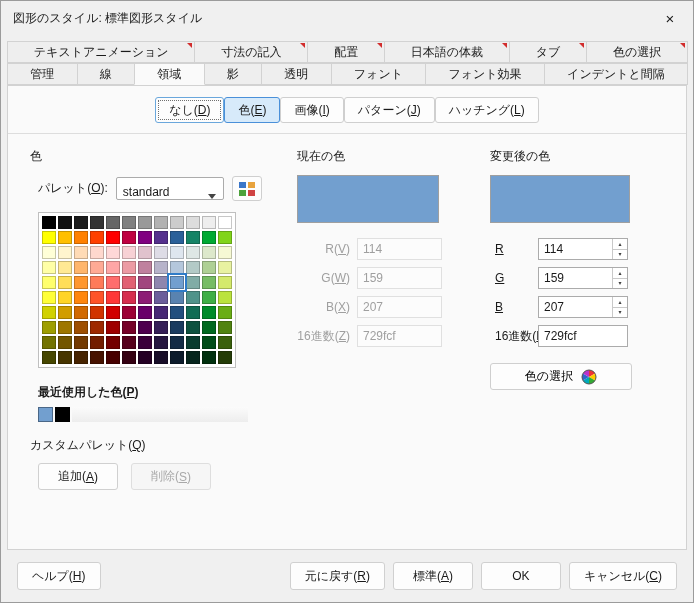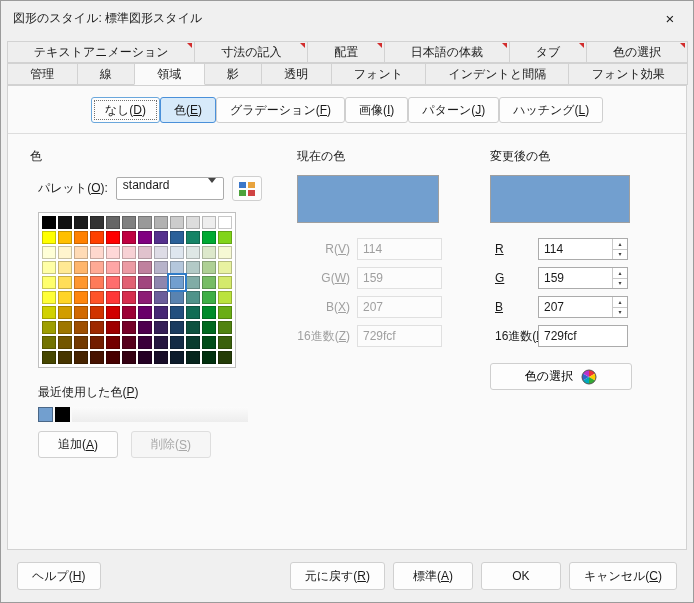--- a/index.html
+++ b/index.html
@@ -42,37 +42,37 @@
   
   .sec { position: absolute; top: 62px; }
   .sec-colors { left: 22px; width: 240px; }
   .sec-cur { left: 289px; width: 155px; }
   .sec-new { left: 482px; width: 146px; }
   .h { font-size: 12px; height: 14px; }
   .lab { font-size: 12px; }
 
   .palrow { margin: 14px 0 0 8px; display: flex; align-items: center; gap: 8px; }
   .select { width: 108px; height: 23px; background: #ffffff; border: 1px solid #ababab;
-            border-radius: 2px; display: flex; align-items: flex-start; }
+            border-radius: 2px; display: flex; align-items: flex-end; }
   .select .val { flex: 1; padding-left: 6px; }
   .chev { width: 0; height: 0; border-left: 4px solid transparent;
           border-right: 4px solid transparent; border-top: 5px solid #444;
           margin-right: 7px; }
   .palbtn { width: 30px; height: 25px; border: 1px solid #cfcfcf; background: #fdfdfd;
             border-radius: 3px; display: flex; align-items: center; justify-content: center; }
 
   .grid { margin: 11px 0 0 8px; display: grid; grid-template-columns: repeat(12, 14px);
           grid-auto-rows: 13px; gap: 2px; padding: 3px; background: #ffffff;
           border: 1px solid #bfbfbf; width: max-content; }
   .swatch { box-shadow: inset 0 0 0 1px rgba(0,0,0,.22); }
   .swatch.selected { position: relative; z-index: 1;
                      box-shadow: 0 0 0 1px #ffffff, 0 0 0 3px #2f7cc8,
                                  inset 0 0 0 1px rgba(0,0,0,.25); }
 
-  .recent-lab { margin: 16px 0 0 8px; }
+  .recent-lab { margin: 16px 0 0 8px; font-weight: bold; }
   .strip { margin: 6px 0 0 8px; width: 210px; height: 15px; display: flex; }
   .rswatch { width: 15px; height: 15px; margin-right: 2px;
              box-shadow: inset 0 0 0 1px rgba(0,0,0,.35); }
   .rfill { flex: 1; background: linear-gradient(#fbfbfb, #ededed); }
 
   .custom-lab { margin-top: 15px; }
   .btnrow { margin: 9px 0 0 8px; display: flex; gap: 13px; }
   .btn { height: 27px; min-width: 80px; padding: 0 14px; background: #fdfdfd;
          border: 1px solid #d0d0d0; border-radius: 3px; font-size: 12px;
          display: flex; align-items: center; justify-content: center; color: #1a1a1a; }
@@ -129,30 +129,29 @@
       <div class="tab"><span>タブ</span><i class="mark"></i></div>
       <div class="tab"><span>色の選択</span><i class="mark"></i></div>
     </div>
   <div class="tabrow tabrow2" id="tab-row-2">
       <div class="tab"><span>管理</span></div>
       <div class="tab"><span>線</span></div>
       <div class="tab active"><span>領域</span></div>
       <div class="tab"><span>影</span></div>
       <div class="tab"><span>透明</span></div>
       <div class="tab"><span>フォント</span></div>
+      <div class="tab"><span>フォント効果</span></div>
       <div class="tab"><span>インデントと間隔</span></div>
-      <div class="tab"><span>フォント効果</span></div>
     </div>
 </div>
 
 <div class="pane">
   <div class="ftrow" id="fill-types">
       <button class="ft foc">なし(<u>D</u>)</button>
       <button class="ft sel">色(<u>E</u>)</button>
-      <button class="ft">グラデーション(<u>F</u>)</button>
       <button class="ft">画像(<u>I</u>)</button>
       <button class="ft">パターン(<u>J</u>)</button>
       <button class="ft">ハッチング(<u>L</u>)</button>
     </div>
   <div class="divider"></div>
 
   <div class="sec sec-colors">
     <div class="h">色</div>
     <div class="palrow">
       <span class="lab">パレット(<u>O</u>):</span>
@@ -290,20 +289,21 @@
         <div class="swatch" style="background: rgb(6, 37, 29);"></div>
         <div class="swatch" style="background: rgb(0, 48, 14);"></div>
         <div class="swatch" style="background: rgb(36, 60, 7);"></div>
       </div>
     <div class="lab recent-lab">最近使用した色(<u>P</u>)</div>
     <div class="strip" id="recent-strip">
         <div class="rswatch" style="background: rgb(114, 159, 207);"></div>
         <div class="rswatch" style="background: rgb(0, 0, 0);"></div>
         <div class="rfill"></div>
       </div>
+    <div class="lab custom-lab">カスタムパレット(<u>Q</u>)</div>
     <div class="btnrow">
       <button class="btn">追加(<u>A</u>)</button>
       <button class="btn dis">削除(<u>S</u>)</button>
     </div>
   </div>
 
   <div class="sec sec-cur">
     <div class="h">現在の色</div>
     <div class="preview" style="background: rgb(114, 159, 207);"></div>
     <div class="fields" id="cur-fields">

